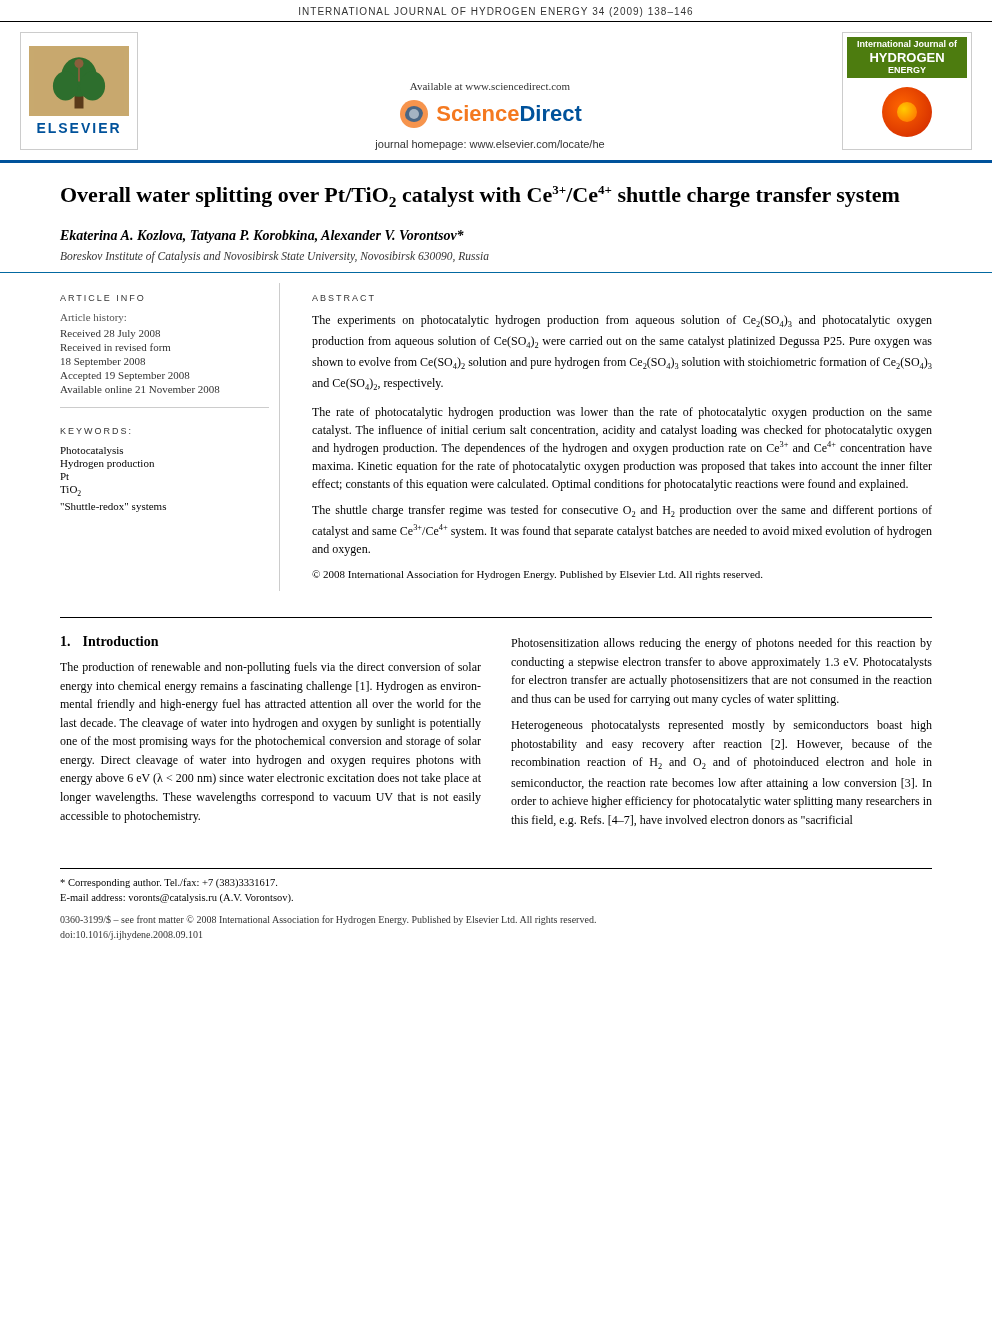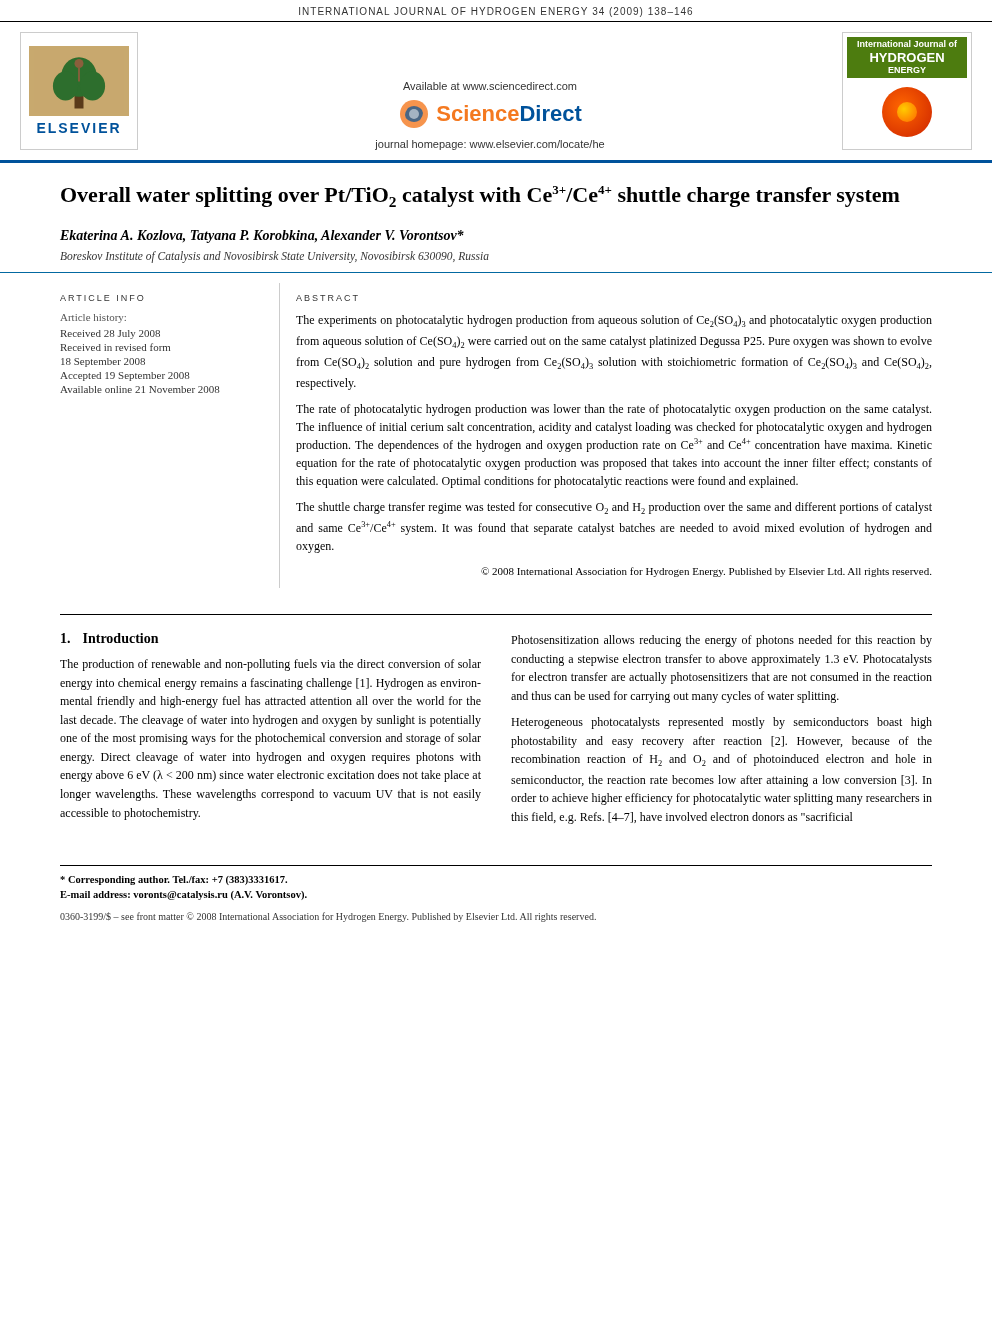--- a/index.html
+++ b/index.html
@@ -61,21 +61,21 @@
     .header-center {
       flex: 1;
       display: flex;
       flex-direction: column;
       align-items: center;
       justify-content: center;
       padding: 0 20px;
     }
     .header-center .available-at {
       font-size: 11px;
-      font-family: Liberation Sans, sans-serif;
+      font-family: Liberation Serif, serif;
       color: #333;
       margin-bottom: 6px;
       margin-top: 48px;
     }
     .science-direct-logo {
       display: flex;
       align-items: center;
       margin-bottom: 8px;
     }
     .sd-icon {
@@ -158,21 +158,21 @@
       font-weight: bold;
     }
     .affiliation {
       font-size: 11.5px;
       font-style: italic;
       color: #333;
     }
     .content-section {
       display: flex;
       padding: 10px 60px;
-      gap: 16px;
+      gap: 32px;
     }
     .left-column {
       width: 220px;
       flex-shrink: 0;
       padding-right: 10px;
       border-right: 1px solid #ccc;
     }
     .right-column {
       flex: 1;
     }
@@ -235,21 +235,20 @@
     }
     .body-text {
       font-size: 12px;
       line-height: 1.55;
       text-align: justify;
       margin-bottom: 8px;
     }
     .footnote-text {
       font-size: 10.5px;
       line-height: 1.5;
-      font-weight: bold;
     }
     .copyright-bar {
       padding: 6px 60px 10px 60px;
       font-size: 10px;
       color: #333;
       line-height: 1.5;
     }
     sup { font-size: 0.7em; vertical-align: super; }
     sub { font-size: 0.7em; vertical-align: sub; }
   </style>
@@ -326,20 +325,30 @@
     <div class="section-label">
       <span>Article Info</span>
     </div>
     <div class="article-history">
       <h4>Article history:</h4>
       <p>Received 28 July 2008</p>
       <p>Received in revised form</p>
       <p>18 September 2008</p>
       <p>Accepted 19 September 2008</p>
       <p>Available online 21 November 2008</p>
+    </div>
+    <div class="keywords-section">
+      <div class="section-label">
+        <span>Keywords:</span>
+      </div>
+      <p>Photocatalysis</p>
+      <p>Hydrogen production</p>
+      <p>Pt</p>
+      <p>TiO<sub>2</sub></p>
+      <p>"Shuttle-redox" systems</p>
     </div>
   </div>
 
   <div class="right-column">
     <div class="section-label">Abstract</div>
     <div class="abstract-text">
       <p>
         The experiments on photocatalytic hydrogen production from aqueous solution of
         Ce<sub>2</sub>(SO<sub>4</sub>)<sub>3</sub> and photocatalytic oxygen production from aqueous solution of Ce(SO<sub>4</sub>)<sub>2</sub> were
         carried out on the same catalyst platinized Degussa P25. Pure oxygen was shown to evolve
@@ -354,21 +363,21 @@
         Ce<sup>4+</sup> concentration have maxima. Kinetic equation for the rate of photocatalytic oxygen
         production was proposed that takes into account the inner filter effect; constants of this
         equation were calculated. Optimal conditions for photocatalytic reactions were found and
         explained.
       </p>
       <p>
         The shuttle charge transfer regime was tested for consecutive O<sub>2</sub> and H<sub>2</sub> production over
         the same and different portions of catalyst and same Ce<sup>3+</sup>/Ce<sup>4+</sup> system. It was found that
         separate catalyst batches are needed to avoid mixed evolution of hydrogen and oxygen.
       </p>
-      <p style="text-align:right; font-size:11px;">
+      <p style="text-align:left; font-size:11px;">
         © 2008 International Association for Hydrogen Energy. Published by Elsevier Ltd. All rights reserved.
       </p>
     </div>
   </div>
 </div>
 
 <hr class="divider-line">
 
 <div class="body-content">
 
@@ -415,14 +424,15 @@
   </div>
 </div>
 
 <div style="margin-top: 30px;">
   <div style="border-top: 1px solid #000; margin: 0 60px; padding-top: 6px;">
     <p class="footnote-text">* Corresponding author. Tel./fax: +7 (383)3331617.</p>
     <p class="footnote-text">E-mail address: voronts@catalysis.ru (A.V. Vorontsov).</p>
   </div>
   <div class="copyright-bar">
     <p>0360-3199/$ – see front matter © 2008 International Association for Hydrogen Energy. Published by Elsevier Ltd. All rights reserved.</p>
+    <p>doi:10.1016/j.ijhydene.2008.09.101</p>
   </div>
 </div>
 
 </body></html>

